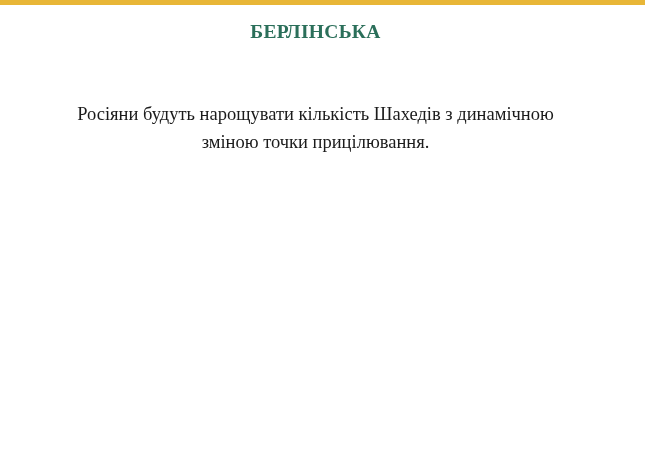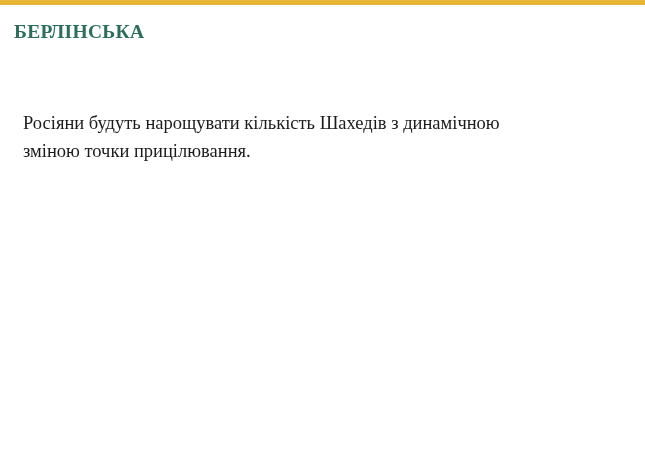--- a/index.html
+++ b/index.html
@@ -13,20 +13,21 @@
     font-family: "Liberation Serif", "DejaVu Serif", serif;
     overflow: hidden;
   }
   .post {
     position: relative;
     width: 645px;
     height: 460px;
     box-sizing: border-box;
     padding: 14px 28px 0 14px;
     background: #ffffff;
+    text-align: center;
   }
   .accent-bar {
     position: absolute;
     top: 0;
     left: 0;
     width: 645px;
     height: 5px;
     background: #e8b637;
   }
   .title {
@@ -40,21 +41,21 @@
   }
   .body-text {
     font-family: "Liberation Serif", "DejaVu Serif", serif;
     font-size: 18.5px;
     color: #1b1b1b;
     line-height: 1.48;
     white-space: pre-wrap;
     word-wrap: break-word;
   }
   .para {
-    margin: 9px;
+    margin: 0;
     padding: 0;
     white-space: pre-wrap;
   }
   .spacer {
     height: 19px;
   }
 </style>
 </head>
 <body>
 

